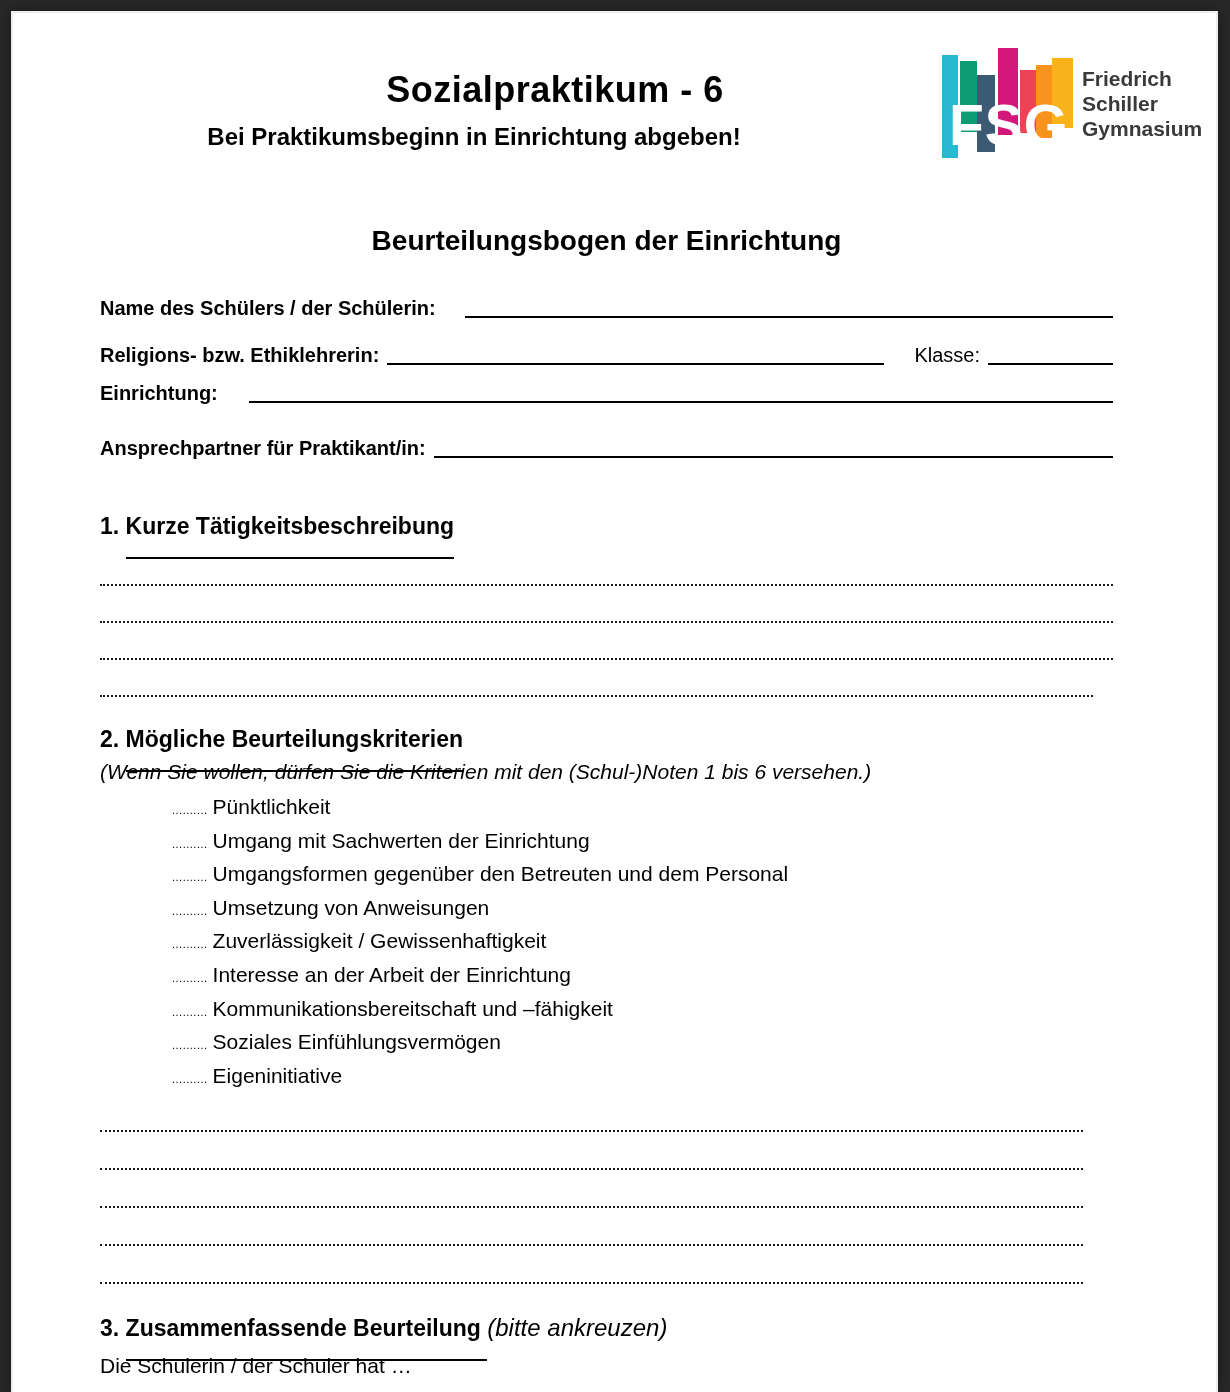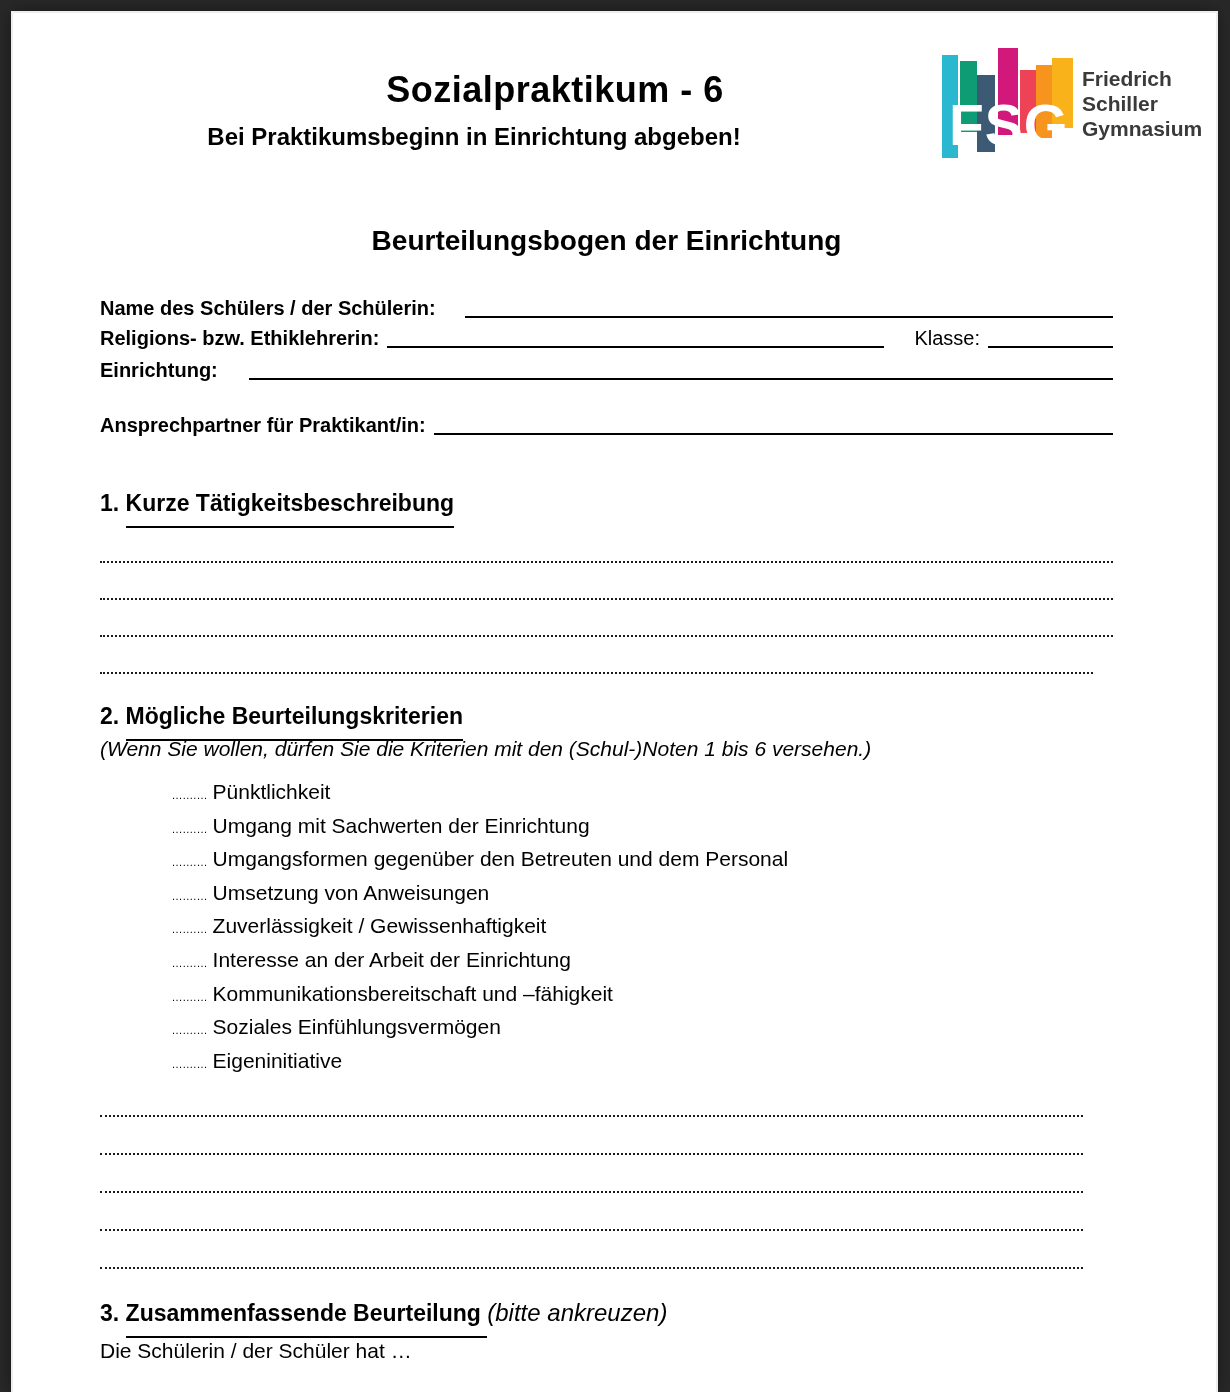--- a/index.html
+++ b/index.html
@@ -30,35 +30,35 @@
   .logo-name { position:absolute; left:152px; top:18px; font-size:21px; font-weight:600;
                line-height:25px; color:#3a3a3a; }
 
   
   .form-title { text-align:center; font-size:28px; font-weight:bold; line-height:36px; }
   .frow { display:flex; align-items:flex-end; height:28px; }
   .frow .lbl { font-weight:bold; font-size:20px; white-space:nowrap; line-height:26px; }
   .frow .lbl-reg { font-weight:normal; font-size:20px; white-space:nowrap; line-height:26px; }
   .fill { flex:1; border-bottom:2px solid #000; margin:0 0 3px 8px; height:14px; }
   .fill-fixed { flex:none; width:125px; }
-  .r1 { margin-top:34px;gap:21px; } .r2 { margin-top:2px; } .r3 { margin-top:4px;gap:23px; } .r4 { margin-top:27px; }
+  .r1 { margin-top:34px;gap:21px; } .r2 { margin-top:19px; } .r3 { margin-top:10px;gap:23px; } .r4 { margin-top:27px; }
   .gap30 { width:30px; flex:none; }
 
   
   .sec-h { font-size:23px; font-weight:bold; line-height:30px; }
-  .sec-h .u { border-bottom:2.5px solid #000; padding-bottom:10px; }
+  .sec-h .u { border-bottom:2.5px solid #000; padding-bottom:18px; }
   .h1 { margin-top:50px; } .h2 { margin-top:27px; } .h3 { margin-top:29px; }
   .note-i { font-style:italic; font-size:21px; line-height:24px; margin-top:6px; }
   .sec3-note { font-style:italic; font-weight:normal; font-size:24px; }
 
   .ruled div { border-bottom:2px dotted #1a1a1a; }
   .a1 { margin-top:8px; } .a1 div { height:37px; } .a1 div:last-child { width:98%; }
   .a2 { margin-top:0; }  .a2 div { height:38px; width:97%; }
 
-  .criteria { margin-top:16px; padding-left:72px; }
+  .criteria { margin-top:8px; padding-left:72px; }
   .crit-row { line-height:29.6px; font-size:21px; }
   .dots { font-size:11px; letter-spacing:.5px; margin-right:5px; }
 
   .summary-intro { margin-top:9px; font-size:21px; line-height:28px; }
 </style>
 </head>
 <body>
 
 <div class="page">
 

